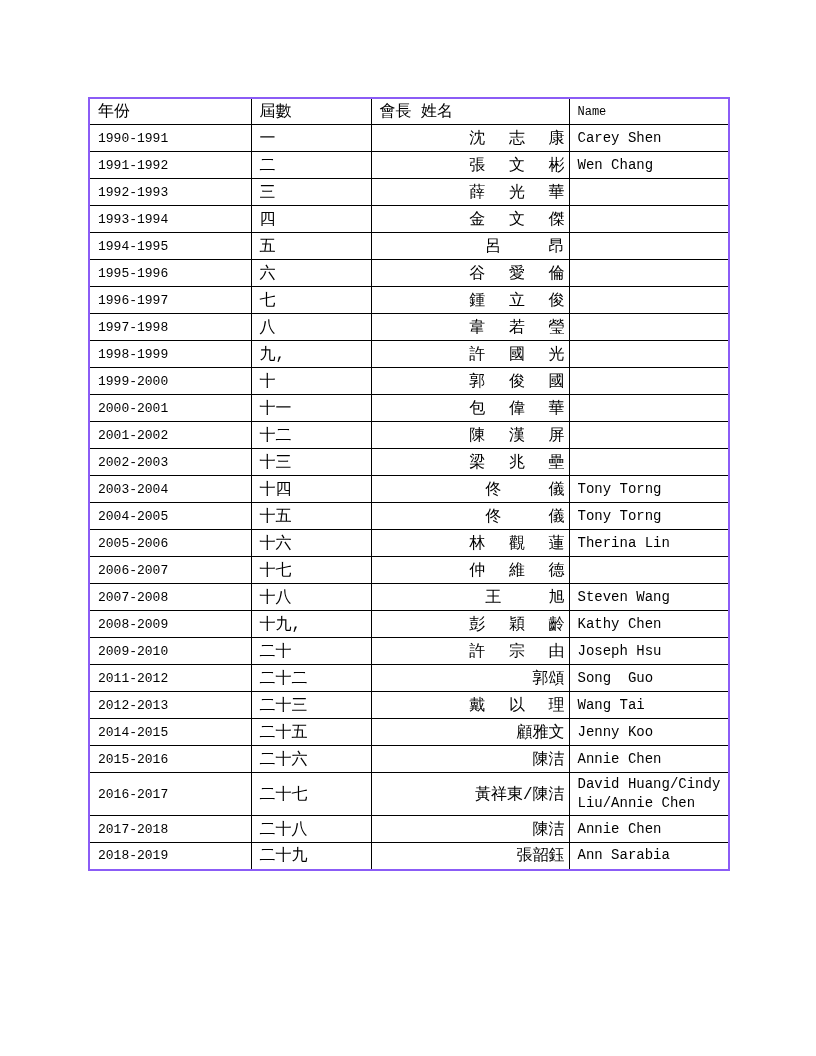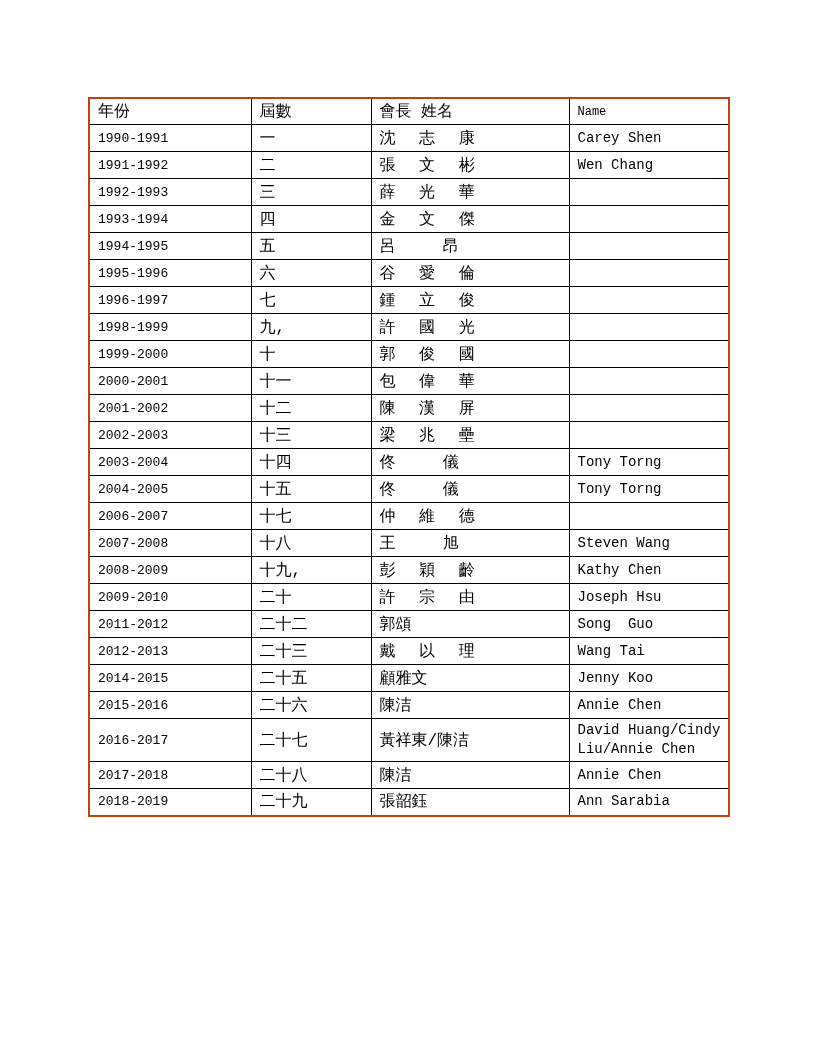--- a/index.html
+++ b/index.html
@@ -12,21 +12,21 @@
     font-family: "Liberation Mono", monospace;
     color: #000000;
   }
   table.presidents {
     position: absolute;
     left: 88px;
     top: 97px;
     width: 640px;
     border-collapse: collapse;
     table-layout: fixed;
-    border: 2px solid #c2410c;
+    border: 2px solid #8b5cf6;
     padding-left: 16px;
   }
   col.c-year { width: 162px; }
   col.c-term { width: 120px; }
   col.c-president { width: 198px; }
   col.c-name { width: 160px; }
   th, td {
     border: 1px solid #000000;
     padding: 2px 4px 2px 8px;
     vertical-align: middle;
@@ -42,20 +42,21 @@
     white-space: pre;
   }
   .cell-term {
     font-size: 16px;
     white-space: pre;
   }
   .cell-president {
     font-size: 16px;
     white-space: pre;
     word-spacing: 14px;
+    text-align: right;
   }
   .cell-name {
     font-size: 14px;
     white-space: pre-wrap;
     line-height: 19px;
   }
   .hdr-cjk { font-size: 16px; }
   .hdr-latin { font-size: 12px; }
 </style>
 </head>
@@ -114,20 +115,26 @@
           <td class="cell-president">谷 愛 倫</td>
           <td class="cell-name"></td>
         </tr>
         <tr>
           <td class="cell-year">1996-1997</td>
           <td class="cell-term">七</td>
           <td class="cell-president">鍾 立 俊</td>
           <td class="cell-name"></td>
         </tr>
         <tr>
+          <td class="cell-year">1997-1998</td>
+          <td class="cell-term">八</td>
+          <td class="cell-president">韋 若 瑩</td>
+          <td class="cell-name"></td>
+        </tr>
+        <tr>
           <td class="cell-year">1998-1999</td>
           <td class="cell-term">九,</td>
           <td class="cell-president">許 國 光</td>
           <td class="cell-name"></td>
         </tr>
         <tr>
           <td class="cell-year">1999-2000</td>
           <td class="cell-term">十</td>
           <td class="cell-president">郭 俊 國</td>
           <td class="cell-name"></td>
@@ -154,20 +161,26 @@
           <td class="cell-year">2003-2004</td>
           <td class="cell-term">十四</td>
           <td class="cell-president">佟  儀</td>
           <td class="cell-name">Tony Torng</td>
         </tr>
         <tr>
           <td class="cell-year">2004-2005</td>
           <td class="cell-term">十五</td>
           <td class="cell-president">佟  儀</td>
           <td class="cell-name">Tony Torng</td>
+        </tr>
+        <tr>
+          <td class="cell-year">2005-2006</td>
+          <td class="cell-term">十六</td>
+          <td class="cell-president">林 觀 蓮</td>
+          <td class="cell-name">Therina Lin</td>
         </tr>
         <tr>
           <td class="cell-year">2006-2007</td>
           <td class="cell-term">十七</td>
           <td class="cell-president">仲 維 德</td>
           <td class="cell-name"></td>
         </tr>
         <tr>
           <td class="cell-year">2007-2008</td>
           <td class="cell-term">十八</td>

